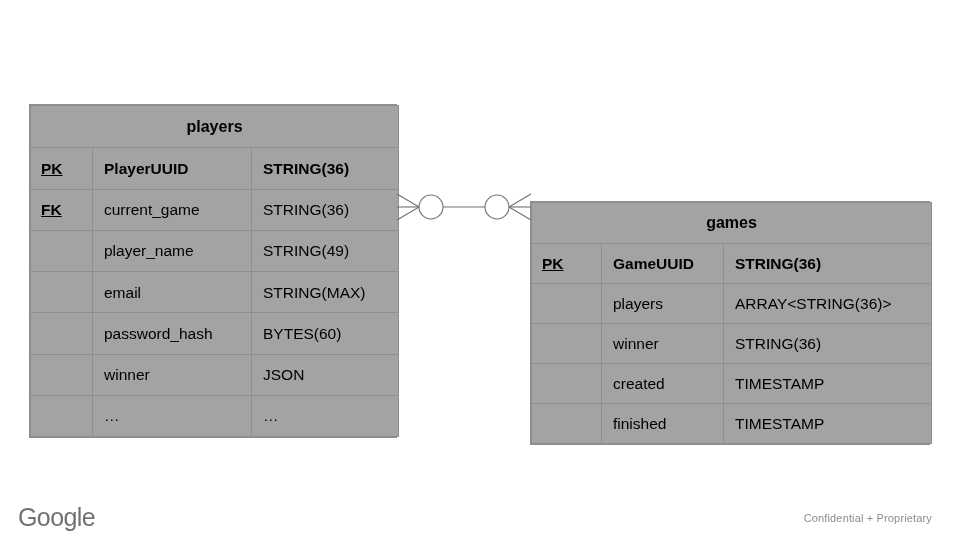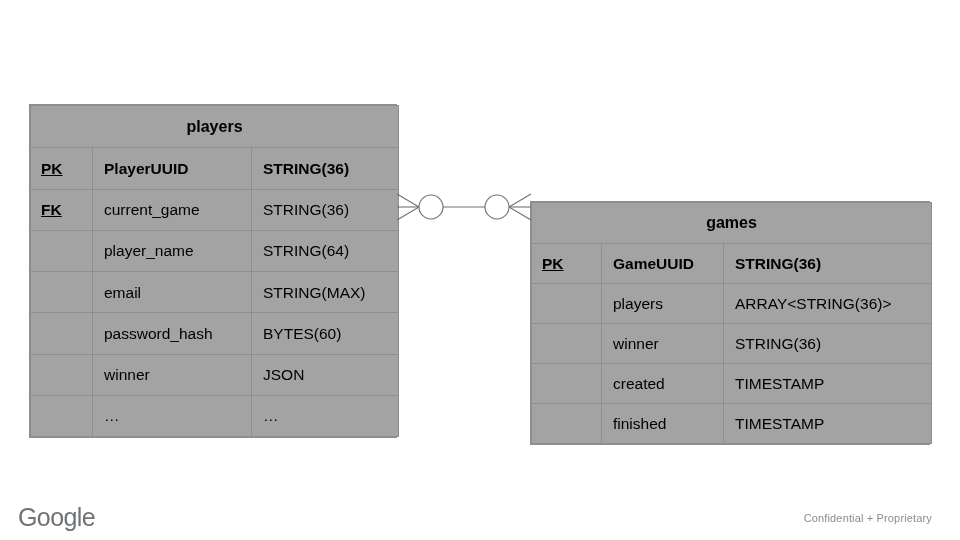--- a/index.html
+++ b/index.html
@@ -139,21 +139,21 @@
           <td>STRING(36)</td>
         </tr>
         <tr>
           <td class="key-cell">FK</td>
           <td>current_game</td>
           <td>STRING(36)</td>
         </tr>
         <tr>
           <td class="key-cell"></td>
           <td>player_name</td>
-          <td>STRING(64)</td>
+          <td>STRING(49)</td>
         </tr>
         <tr>
           <td class="key-cell"></td>
           <td>email</td>
           <td>STRING(MAX)</td>
         </tr>
         <tr>
           <td class="key-cell"></td>
           <td>password_hash</td>
           <td>BYTES(60)</td>

